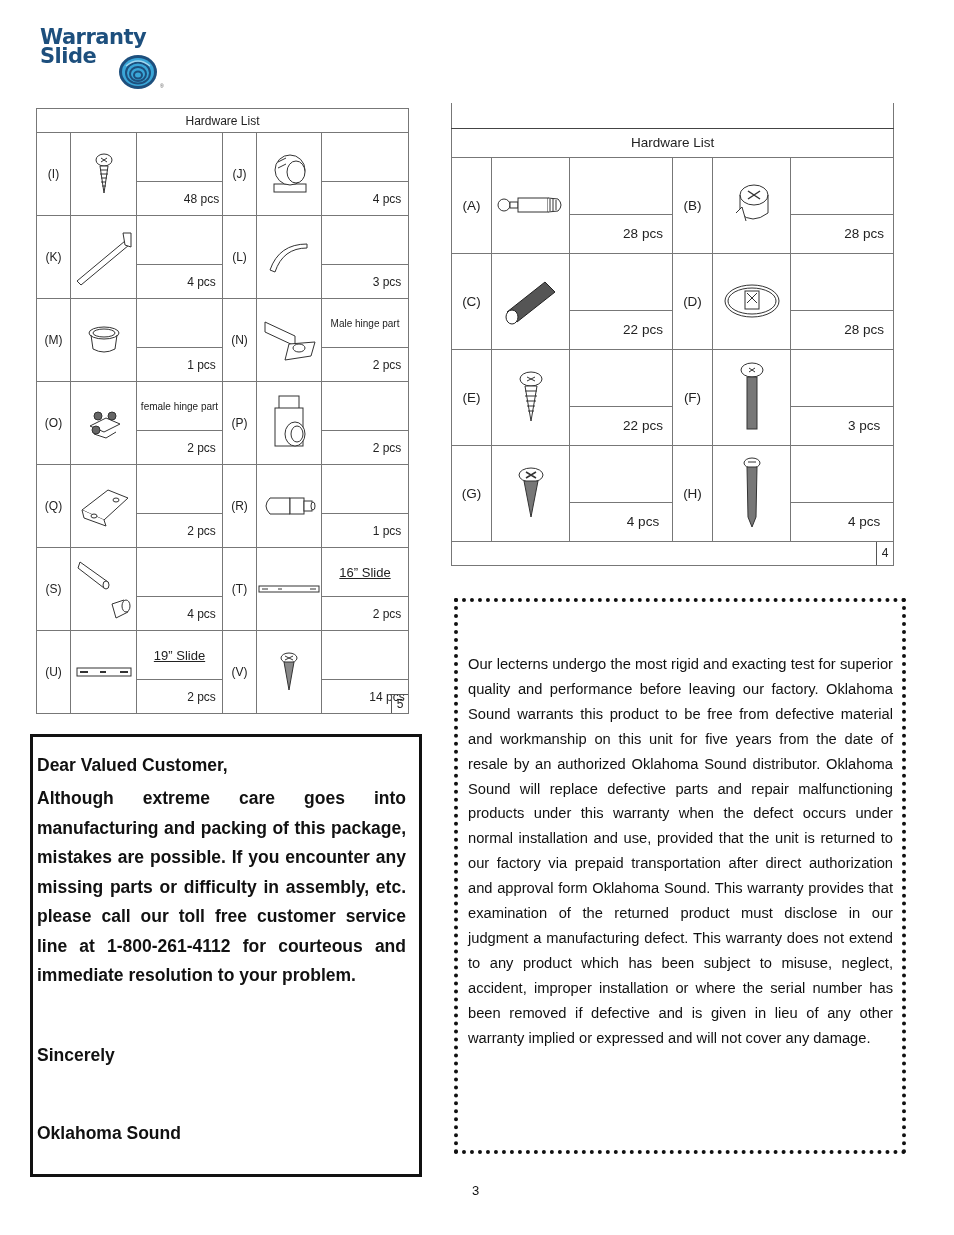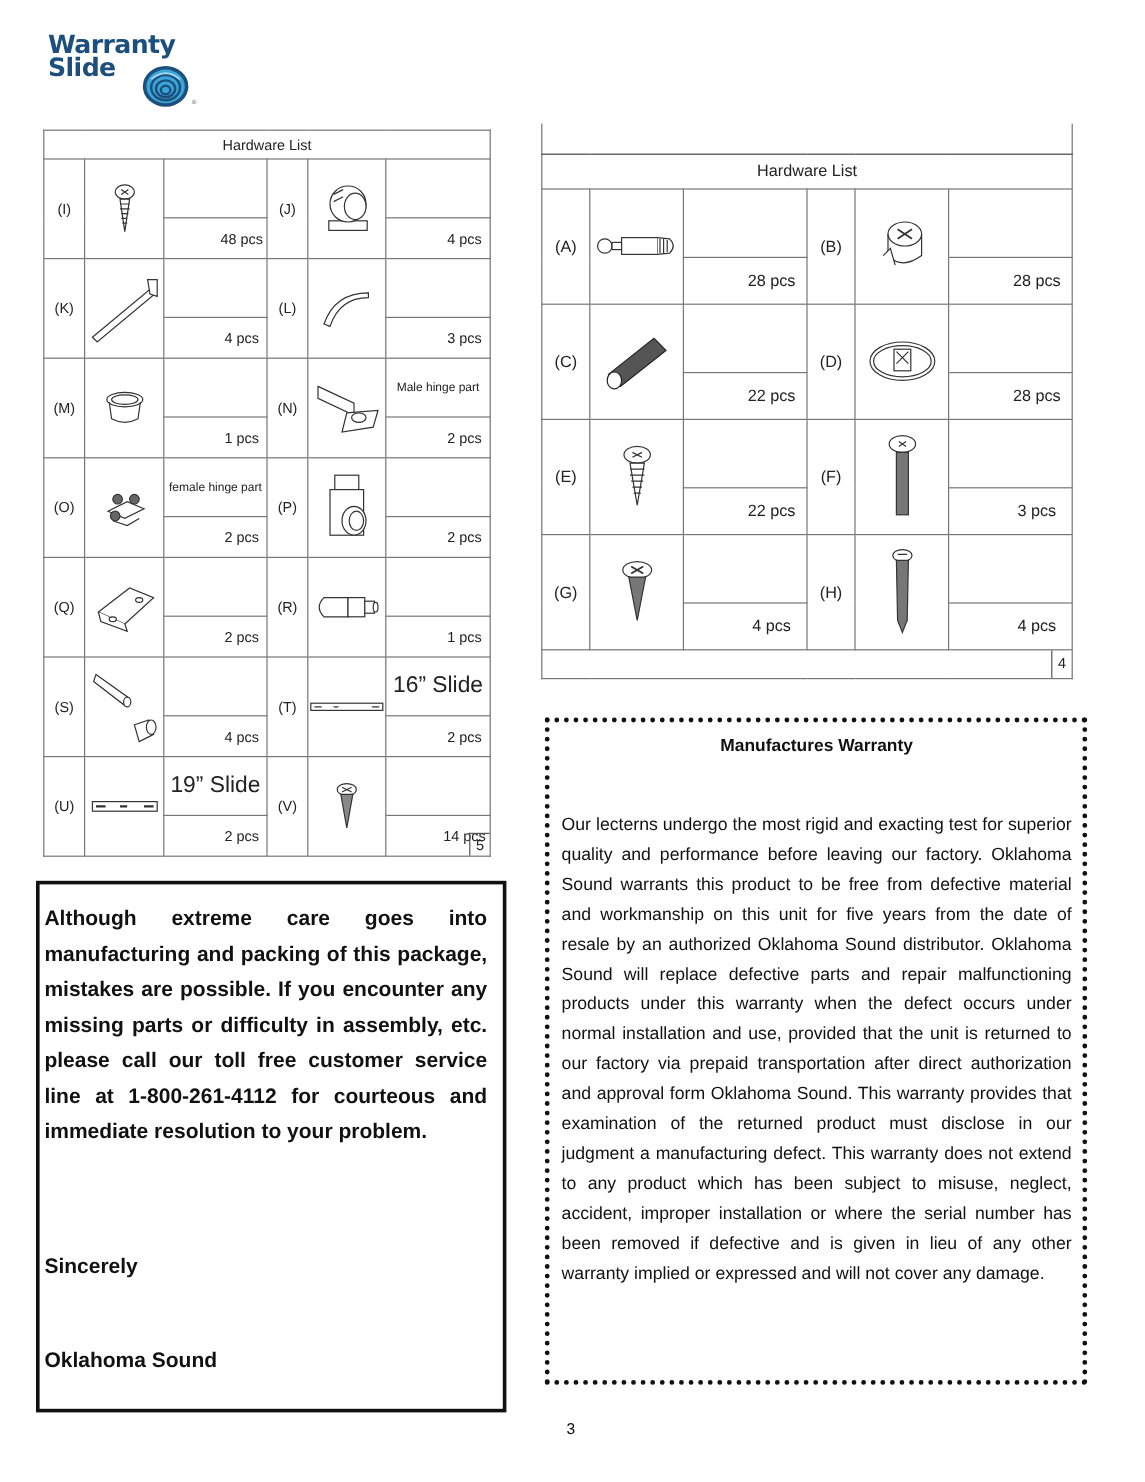--- a/index.html
+++ b/index.html
@@ -11,21 +11,21 @@
   .logo-text { position: absolute; left: 2px; top: 0; font-family: "DejaVu Sans", sans-serif; font-weight: bold; color: #1d4f7d; font-size: 21px; line-height: 19px; letter-spacing: -0.5px; }
   .logo-icon { position: absolute; left: 80px; top: 26px; width: 40px; height: 36px; }
   .logo-reg { position: absolute; left: 122px; top: 55px; font-size: 5px; color: #555; }
 
   
   table.hw { position: absolute; border-collapse: collapse; table-layout: fixed; font-family: "Liberation Sans", sans-serif; }
   table.hw td { border: 1px solid #777; text-align: center; vertical-align: middle; padding: 0; font-size: 12px; color: #222; }
   table.hw td.title { height: 24px; font-size: 12px; }
   table.hw td.lbl { font-size: 12px; }
   table.hw td.note { font-size: 10px; font-family: "Liberation Sans", sans-serif; }
-  table.hw td.slide { font-size: 19px; }
+  table.hw td.slide { font-size: 13px; text-decoration: underline; }
   table.hw td.qty { position: relative; padding-left: 44px; }
   table.hw .pg { position: absolute; right: 0; bottom: 0; width: 17px; height: 19px; border-left: 1px solid #555; border-top: 1px solid #555; font-size: 12px; text-align: center; line-height: 18px; }
   table.hw svg { display: block; margin: 0 auto; }
 
   #tbl-left { left: 36px; top: 108px; width: 372px; }
   #tbl-right { left: 451px; top: 103px; width: 442px; }
   #tbl-right td { font-size: 13.5px; }
   #tbl-right td.title { font-size: 13.5px; }
 
   
@@ -381,23 +381,23 @@
 
   <tr style="height:24px">
     <td colspan="6" class="qty">
       <span class="pg" style="height:23px;line-height:22px;border-top:none">4</span>
     </td>
   </tr>
 </tbody>
   </table>
 
 <div class="letter">
+  <div class="greet">Dear Valued Customer,</div>
   <div class="body">Although extreme care goes into manufacturing and packing of this package, mistakes are possible. If you encounter any missing parts or difficulty in assembly, etc. please call our toll free customer service line at 1-800-261-4112 for courteous and immediate resolution to your problem.</div>
   <div class="sign">Sincerely</div>
   <div class="company">Oklahoma Sound</div>
 </div>
 
 <div class="warranty">
-  <div class="w-title">Manufactures Warranty</div>
   <div class="w-body">Our lecterns undergo the most rigid and exacting test for superior quality  and performance before leaving our factory. Oklahoma Sound warrants this product to be free from defective material and workmanship on this unit for five years from the date of resale by an authorized Oklahoma Sound distributor. Oklahoma Sound will replace defective parts and repair malfunctioning products under this warranty when the defect occurs under normal installation and use, provided that the unit is returned to our factory via prepaid transportation after direct authorization and approval form Oklahoma Sound. This warranty provides that examination of the returned product must disclose in our judgment a manufacturing defect. This warranty does not extend to any product which has been subject to misuse, neglect, accident, improper installation or where the serial number has been removed if defective and is given in lieu of any other warranty implied or expressed and will not cover any damage.</div>
 </div>
 
 <div class="page-num">3</div>
 
 </body></html>

